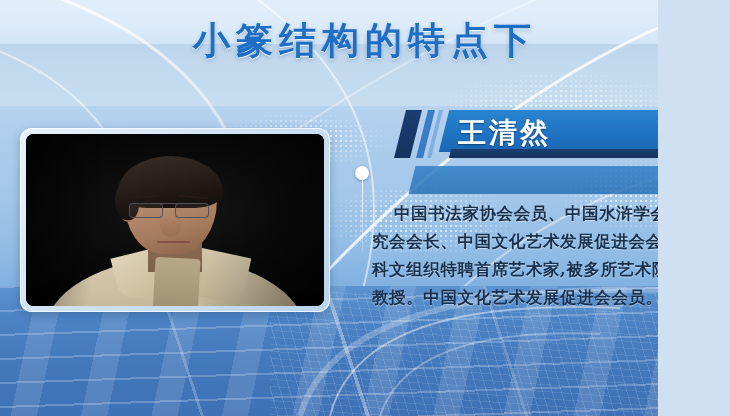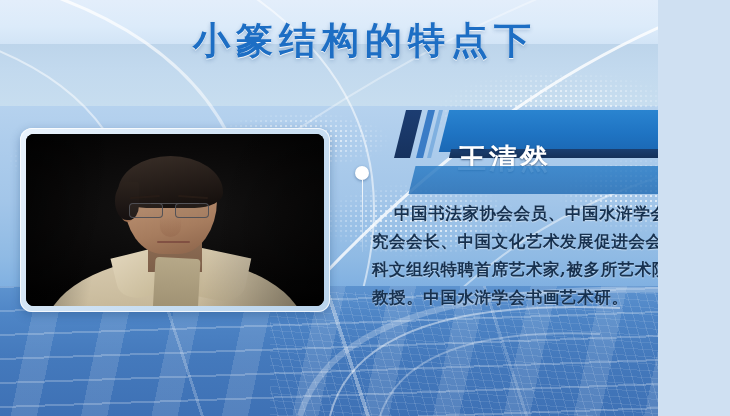--- a/index.html
+++ b/index.html
@@ -209,21 +209,20 @@
     position:absolute;left:52px;top:41px;width:238px;height:9px;
     transform:skewX(-14deg);
     background:linear-gradient(180deg,#1a3f70 0%,#15315a 100%);
   }
   .name-text{
     position:absolute;left:60px;top:6px;
     font-size:28px;font-weight:bold;color:#ffffff;letter-spacing:3px;
     text-shadow:0 1px 2px rgba(0,30,70,.6);
     font-family:"DejaVu Sans","Liberation Sans",sans-serif;
     white-space:nowrap;
-    margin-top:26px;
   }
 
   
   .sub-band{
     position:absolute;left:412px;top:166px;width:314px;height:28px;
     transform:skewX(-14deg);
     background:linear-gradient(180deg,rgba(47,128,200,.85) 0%,rgba(36,109,180,.82) 100%);
   }
   .sub-text{
     position:absolute;left:432px;top:170px;
@@ -331,16 +330,16 @@
 
   <div class="sub-band"></div>
 
   <div class="pin-dot"></div>
   <div class="pin-line"></div>
 
   <div class="bio">
     <div class="indent">中国书法家协会会员、中国水浒学会书画艺术研</div>
     <div>究会会长、中国文化艺术发展促进会会员、世界教</div>
     <div>科文组织特聘首席艺术家,被多所艺术院校聘为客座</div>
-    <div>教授。中国水浒学会书画艺术研。</div>
+    <div>教授。中国文化艺术发展促进会会员。</div>
   </div>
 
 </div>
 
 </body></html>

